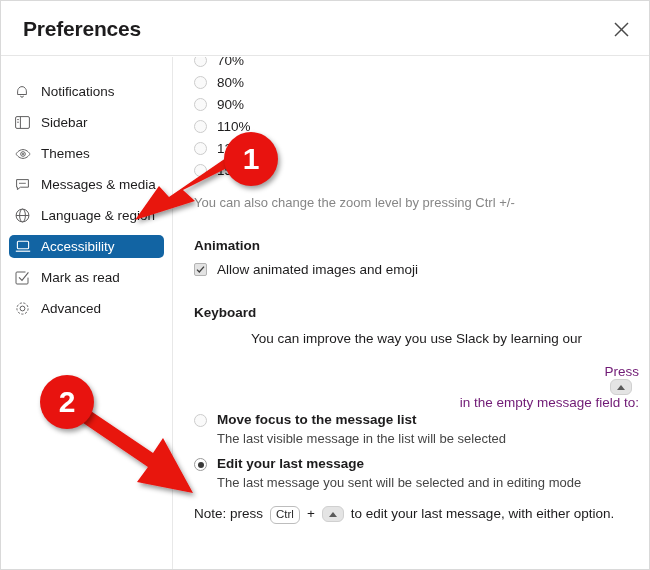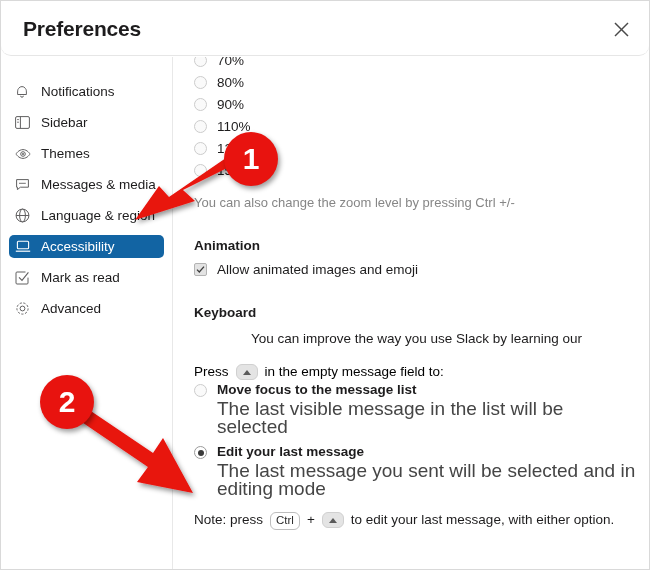--- a/index.html
+++ b/index.html
@@ -24,21 +24,20 @@
 
   
   .header {
     position: absolute;
     left: 0; top: 0;
     width: 100%;
     height: 55px;
     box-sizing: border-box;
     border-bottom: 1px solid #e6e6e6;
     background: #ffffff;
-    border-radius: 10px;
   }
   .header-title {
     position: absolute;
     left: 22px;
     top: 16px;
     font-size: 21px;
     font-weight: bold;
     color: #1d1c1d;
     letter-spacing: -0.2px;
   }
@@ -197,24 +196,25 @@
     text-align: center;
   }
   .link {
     color: #1264a3;
     text-decoration: none;
     cursor: pointer;
   }
 
   .press-row {
     display: flex;
-    align-items: flex-start;
-    font-size: 13.5px;
-    color: #000000;
+    align-items: flex-end;
+    font-size: 13.5px;
+    color: #701a75;
     margin-top: 16px;
+    flex-direction: column;
   }
   .keycap {
     display: inline-flex;
     align-items: center;
     justify-content: center;
     min-width: 22px;
     height: 16px;
     padding: 0 5px;
     margin: 0 7px;
     border-radius: 6px;
@@ -248,21 +248,21 @@
     cursor: pointer;
   }
   .opt-row .radio { margin-top: 3px; }
   .opt-title {
     font-size: 13.5px;
     font-weight: bold;
     color: #1d1c1d;
     line-height: 18px;
   }
   .opt-desc {
-    font-size: 19px;
+    font-size: 13px;
     color: #454545;
     line-height: 18px;
     margin-left: 23px;
     margin-top: 1px;
   }
 
   .note-row {
     display: flex;
     align-items: flex-start;
     font-size: 13.5px;

